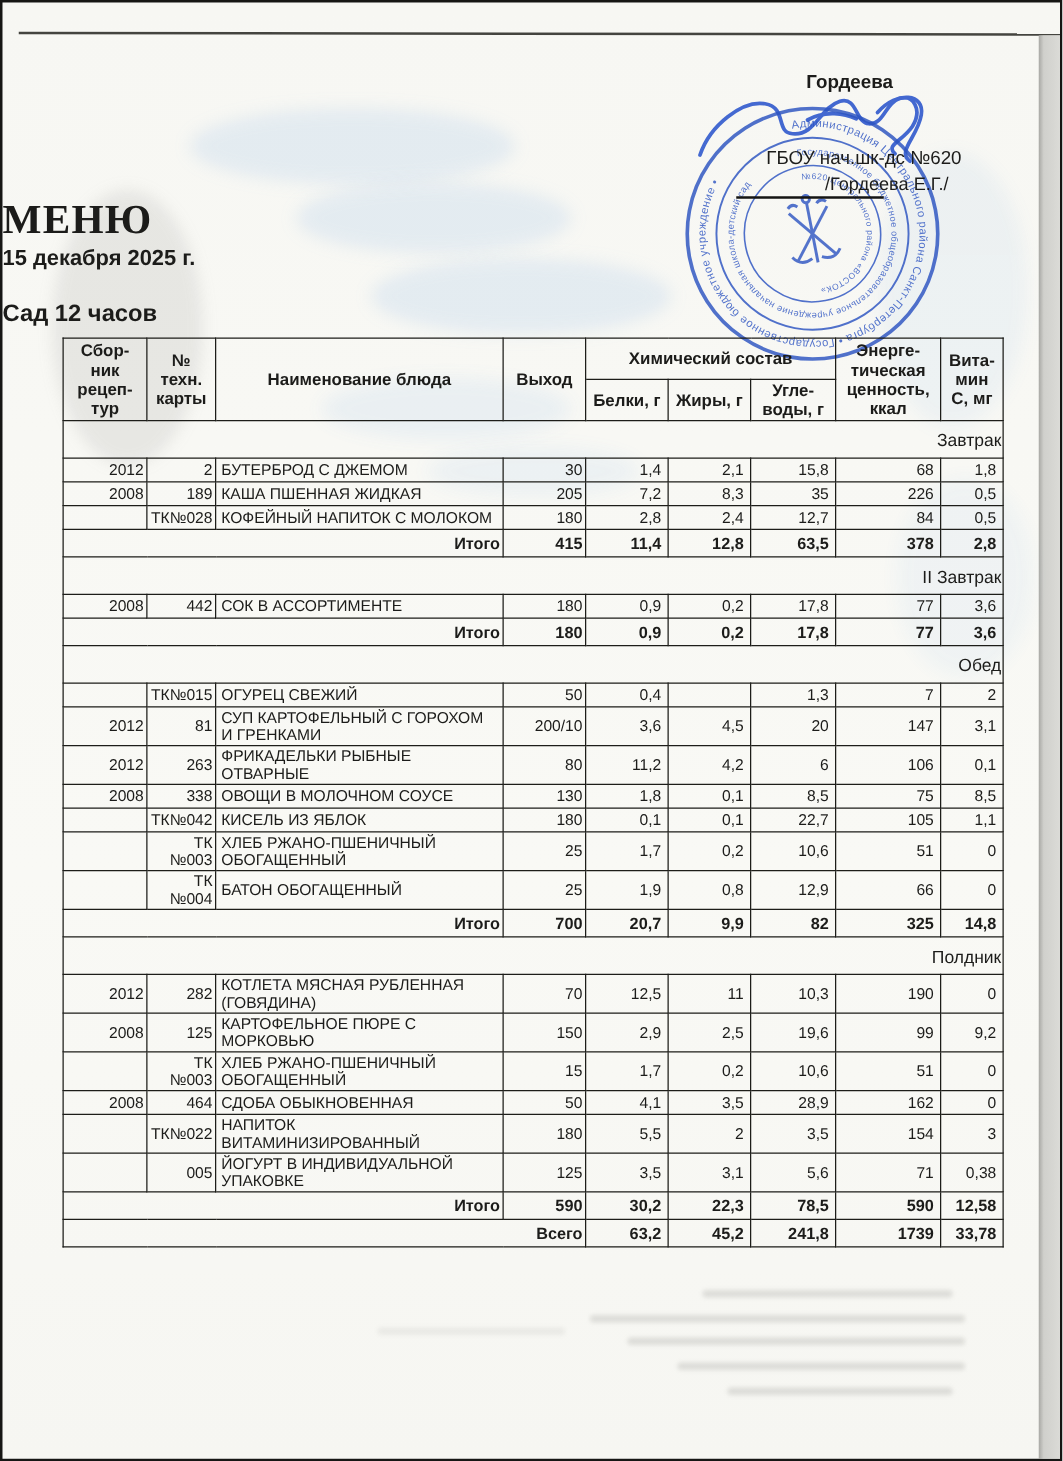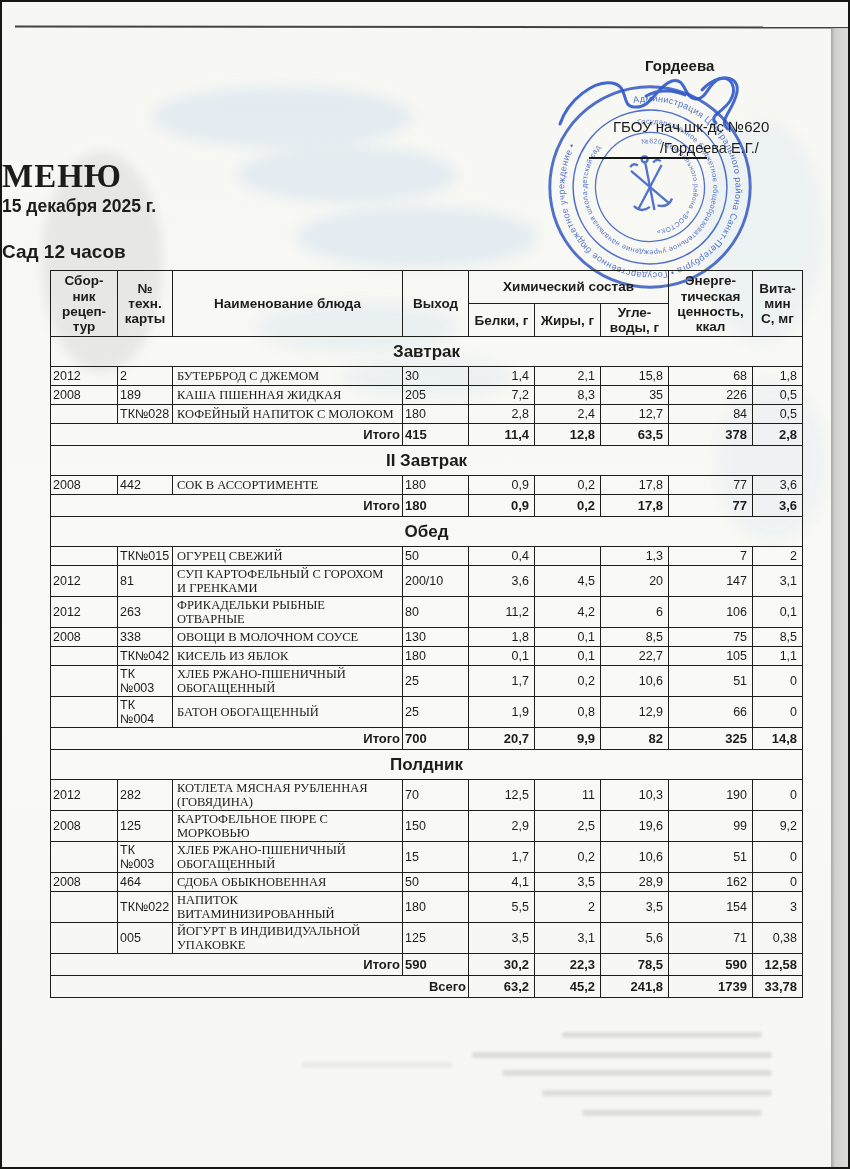--- a/index.html
+++ b/index.html
@@ -29,24 +29,24 @@
   .menu-date{font-size:17.5px;font-weight:bold;margin-top:3px;}
   .menu-sub{font-size:19px;font-weight:bold;margin-top:24px;}
   
   .tablewrap{position:absolute;top:268px;left:48px;}
   table{border-collapse:collapse;table-layout:fixed;width:752px;}
   col.c1{width:67px}col.c2{width:55px}col.c3{width:230px}col.c4{width:66px}
   col.c5{width:66px}col.c6{width:66px}col.c7{width:68px}col.c8{width:84px}col.c9{width:50px}
   th,td{border:1.5px solid #1d1d19;vertical-align:middle;box-sizing:border-box;}
   th{font-size:13.5px;font-weight:bold;text-align:center;padding:1px 2px;line-height:1.12;white-space:pre-line;}
   thead tr th{height:33px;}
-  .section-title{font-size:17px;font-weight:bold;text-align:center;height:30px;}
+  .section-title{font-size:14px;font-weight:normal;text-align:right;height:30px;}
   .dish-row td{height:19px;font-size:12.5px;line-height:1.12;padding:1px 2px;}
-  .c-center{text-align:left;white-space:pre-line;}
-  .c-name{text-align:left;padding-left:4px !important;white-space:pre-line;font-family:Liberation Serif, serif;}
+  .c-center{text-align:right;white-space:pre-line;}
+  .c-name{text-align:left;padding-left:4px !important;white-space:pre-line;}
   .c-num{text-align:right;padding-right:5px !important;}
   .total-row td{font-weight:bold;font-size:13px;height:22px;padding:1px 2px;}
   .c-label{text-align:right;padding-left:4px !important;font-size:13.5px;}
 </style>
 </head>
 <body>
 
 <div class="page">
 
   <div class="topline"></div>

